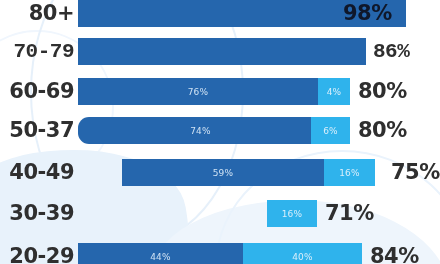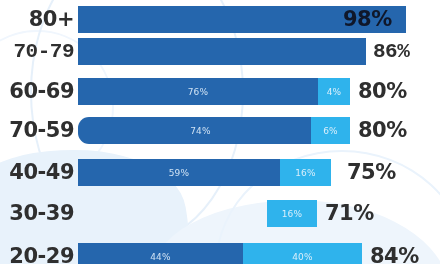--- a/index.html
+++ b/index.html
@@ -163,21 +163,21 @@
 
   <div class="bg-layer">
     <div class="bg-arc-c"></div>
     <div class="bg-arc-a"></div>
     <div class="bg-swoosh-a"></div>
     <div class="bg-swoosh-b"></div>
     <div class="bg-arc-b"></div>
   </div>
 
   <div class="rows" id="rows-container">
-      <div class="row" style="top: 6px;">
+      <div class="row" style="top: 0px;">
         <div class="row-label">80+</div>
         <div class="bar-area">
           <div class="seg seg-primary" style="left: 0px; width: 328px;"></div>
           <div class="total total-inside" style="left: 265px;">98%</div>
         </div>
       </div>
       <div class="row" style="top: 38px; font-family: Liberation Mono, monospace;">
         <div class="row-label">70-79</div>
         <div class="bar-area">
           <div class="seg seg-primary" style="left: 0px; width: 288px;"></div>
@@ -190,32 +190,32 @@
           <div class="seg seg-primary" style="left: 0px; width: 240px;">
             <span class="seg-value">76%</span>
           </div>
           <div class="seg seg-secondary" style="left: 240px; width: 32px;">
             <span class="seg-value">4%</span>
           </div>
           <div class="total total-outside" style="left: 280px;">80%</div>
         </div>
       </div>
       <div class="row" style="top: 117px;">
-        <div class="row-label">70-59</div>
+        <div class="row-label">50-37</div>
         <div class="bar-area">
           <div class="seg seg-primary" style="left: 0px; width: 245px; border-radius: 11px;">
             <span class="seg-value">74%</span>
           </div>
           <div class="seg seg-secondary" style="left: 233px; width: 39px;">
             <span class="seg-value">6%</span>
           </div>
           <div class="total total-outside" style="left: 280px;">80%</div>
         </div>
       </div>
-      <div class="row" style="top: 159px;">
+      <div class="row" style="top: 159px; gap: 44px;">
         <div class="row-label">40-49</div>
         <div class="bar-area">
           <div class="seg seg-primary" style="left: 0px; width: 202px;">
             <span class="seg-value">59%</span>
           </div>
           <div class="seg seg-secondary" style="left: 202px; width: 51px;">
             <span class="seg-value">16%</span>
           </div>
           <div class="total total-outside" style="left: 269px; text-align: center;">75%</div>
         </div>

